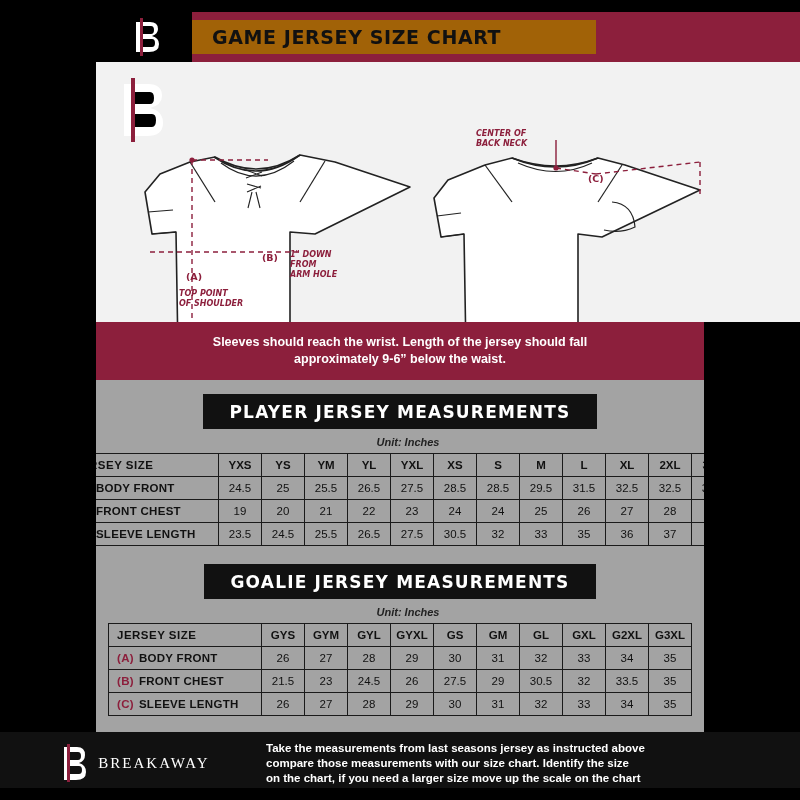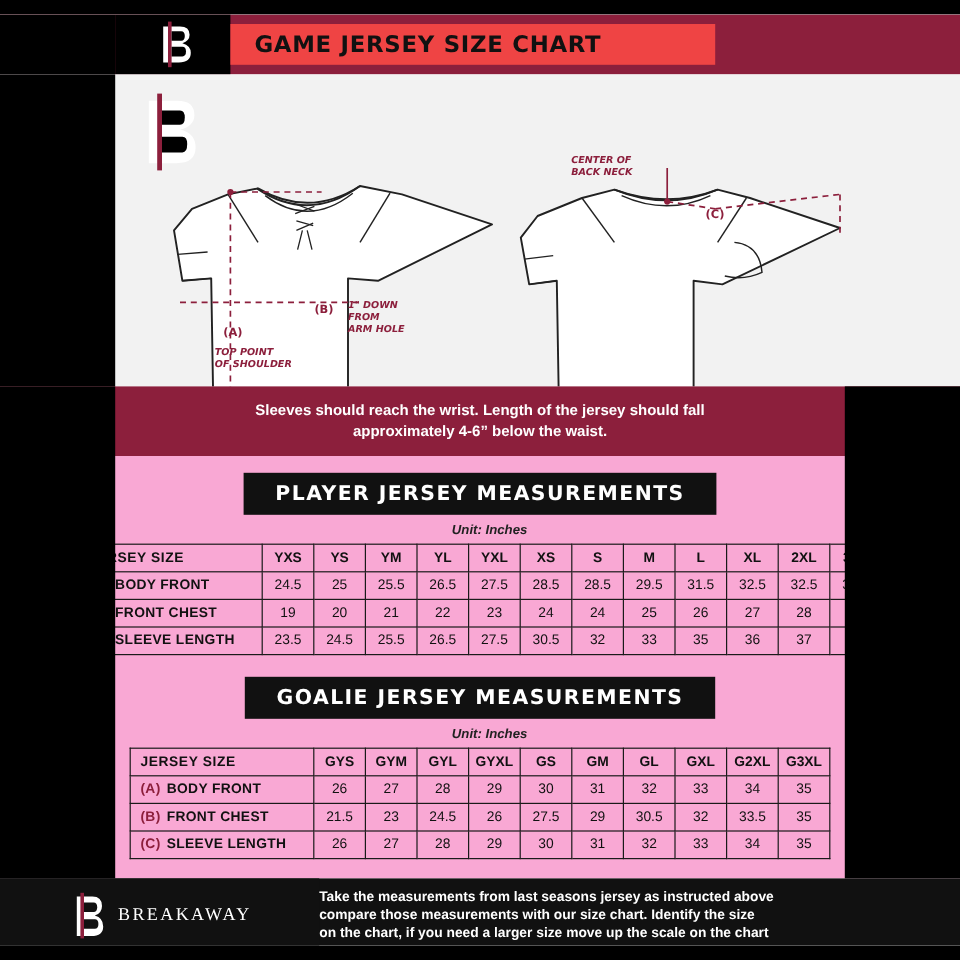--- a/index.html
+++ b/index.html
@@ -43,21 +43,21 @@
   .header .left-black {
     position: absolute;
     left: 0; top: 0;
     width: 96px; height: 50px;
     background: #000;
   }
   .header .title-box {
     position: absolute;
     left: 192px; top: 8px;
     width: 404px; height: 34px;
-    background: #ef4444;
+    background: #a16207;
     display: flex;
     align-items: center;
   }
   .header .title-box .title {
     margin-left: 20px;
     font-size: 19px;
     font-weight: bold;
     letter-spacing: 0.6px;
     color: #111;
     font-family: "DejaVu Sans", sans-serif;
@@ -94,21 +94,21 @@
   .note .left-black, .note .right-black {
     position: absolute;
     top: 0; width: 96px; height: 58px; background: #000;
   }
   .note .left-black { left: 0; }
   .note .right-black { right: 0; }
 
   
   .tables {
     position: relative;
-    background: #f9a8d4;
+    background: #a3a3a3;
     padding-bottom: 2px;
   }
   .band-black-left, .band-black-right {
     position: absolute;
     top: 0; width: 96px; background: #000;
   }
 
   .section-title-wrap {
     display: flex;
     justify-content: center;
@@ -285,21 +285,21 @@
         <text x="476" y="74" font-size="8" font-weight="bold" font-style="italic" fill="#8c1f3c" font-family="DejaVu Sans, sans-serif">CENTER OF</text>
         <text x="476" y="84" font-size="8" font-weight="bold" font-style="italic" fill="#8c1f3c" font-family="DejaVu Sans, sans-serif">BACK NECK</text>
         <text x="588" y="120" font-size="9.5" font-weight="bold" fill="#8c1f3c" font-family="DejaVu Sans, sans-serif">(C)</text>
       </svg>
     </div>
 
     <div class="note">
       <div class="left-black"></div>
       <div class="right-black"></div>
       <div>Sleeves should reach the wrist. Length of the jersey should fall</div>
-      <div>approximately 4-6” below the waist.</div>
+      <div>approximately 9-6” below the waist.</div>
     </div>
 
     <div class="tables">
       <div class="band-black-left" style="height:100%"></div>
       <div class="band-black-right" style="right:0;height:100%"></div>
 
       <div class="section-title-wrap">
         <div class="section-title">PLAYER JERSEY MEASUREMENTS</div>
       </div>
       <div class="unit">Unit: Inches</div>

